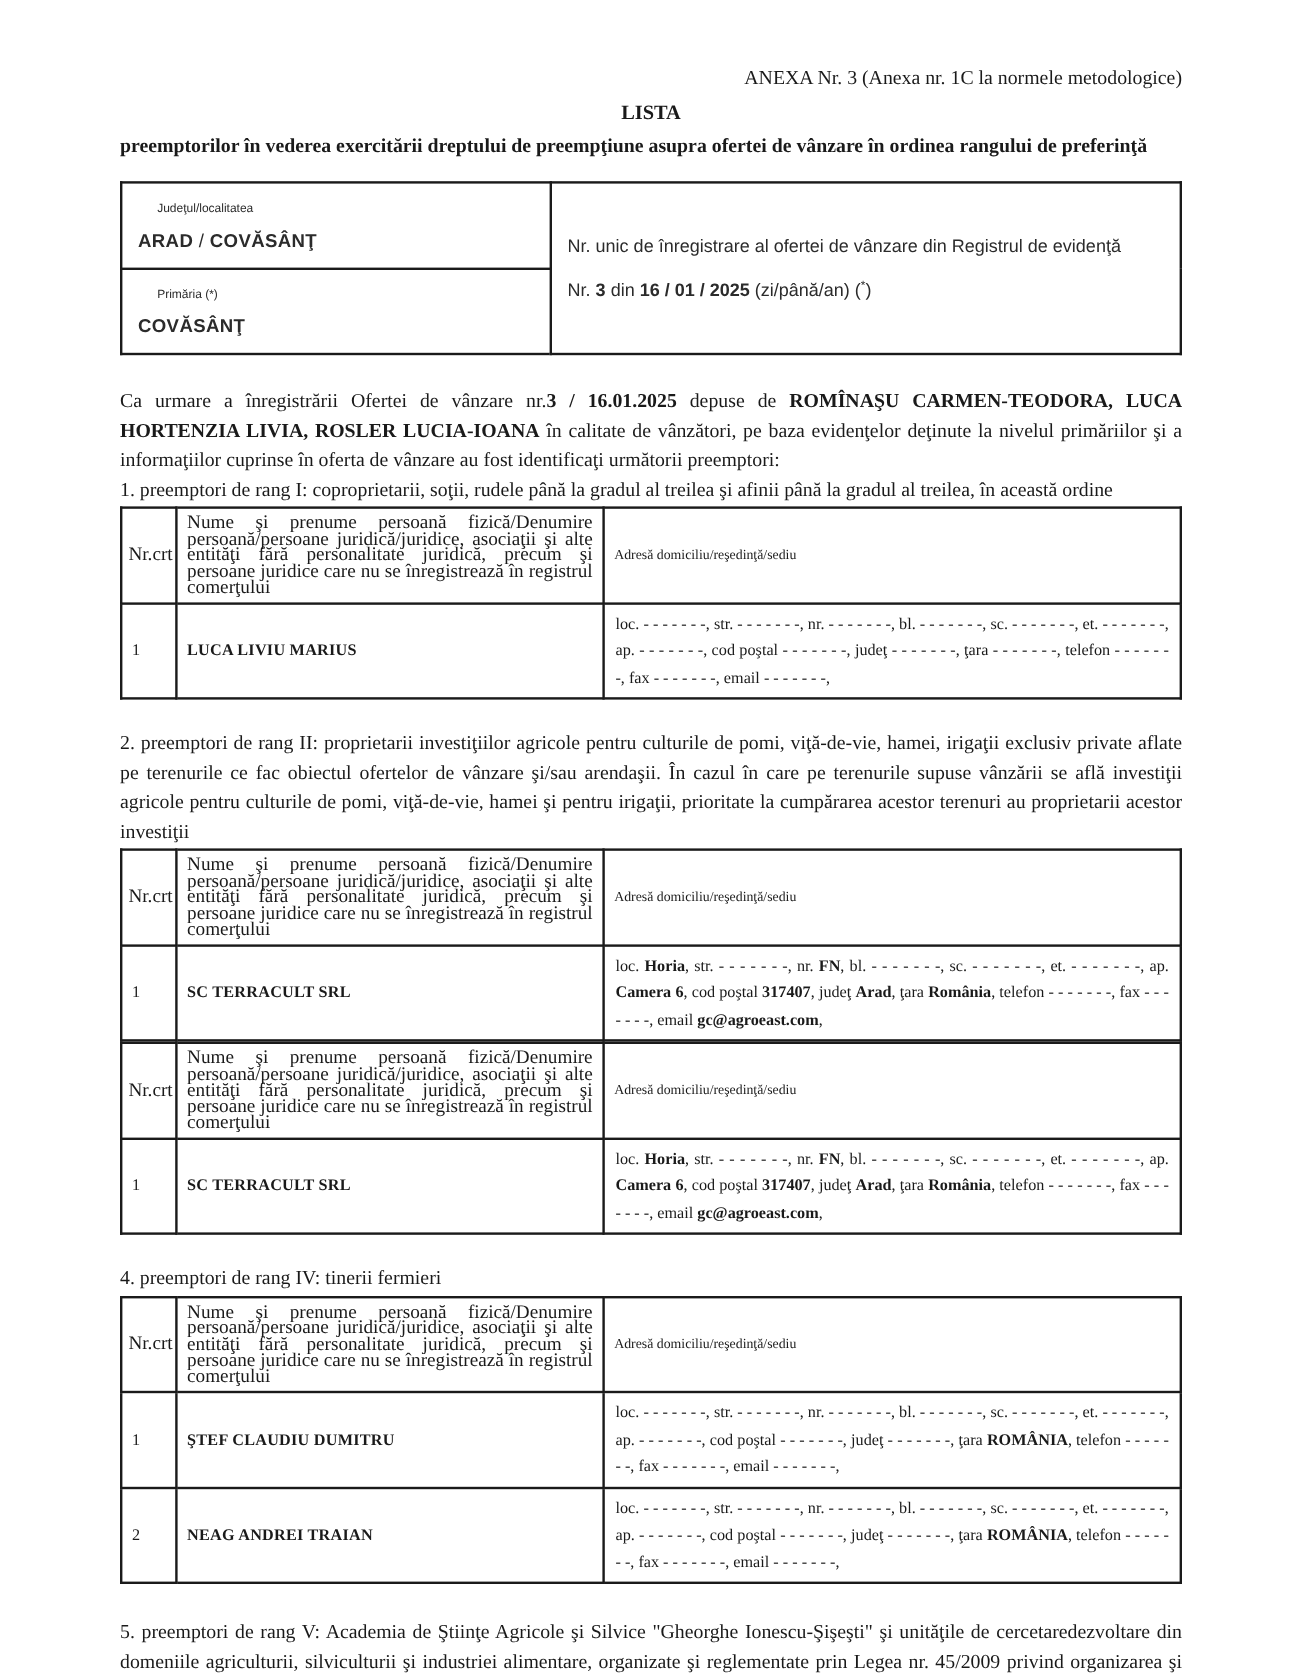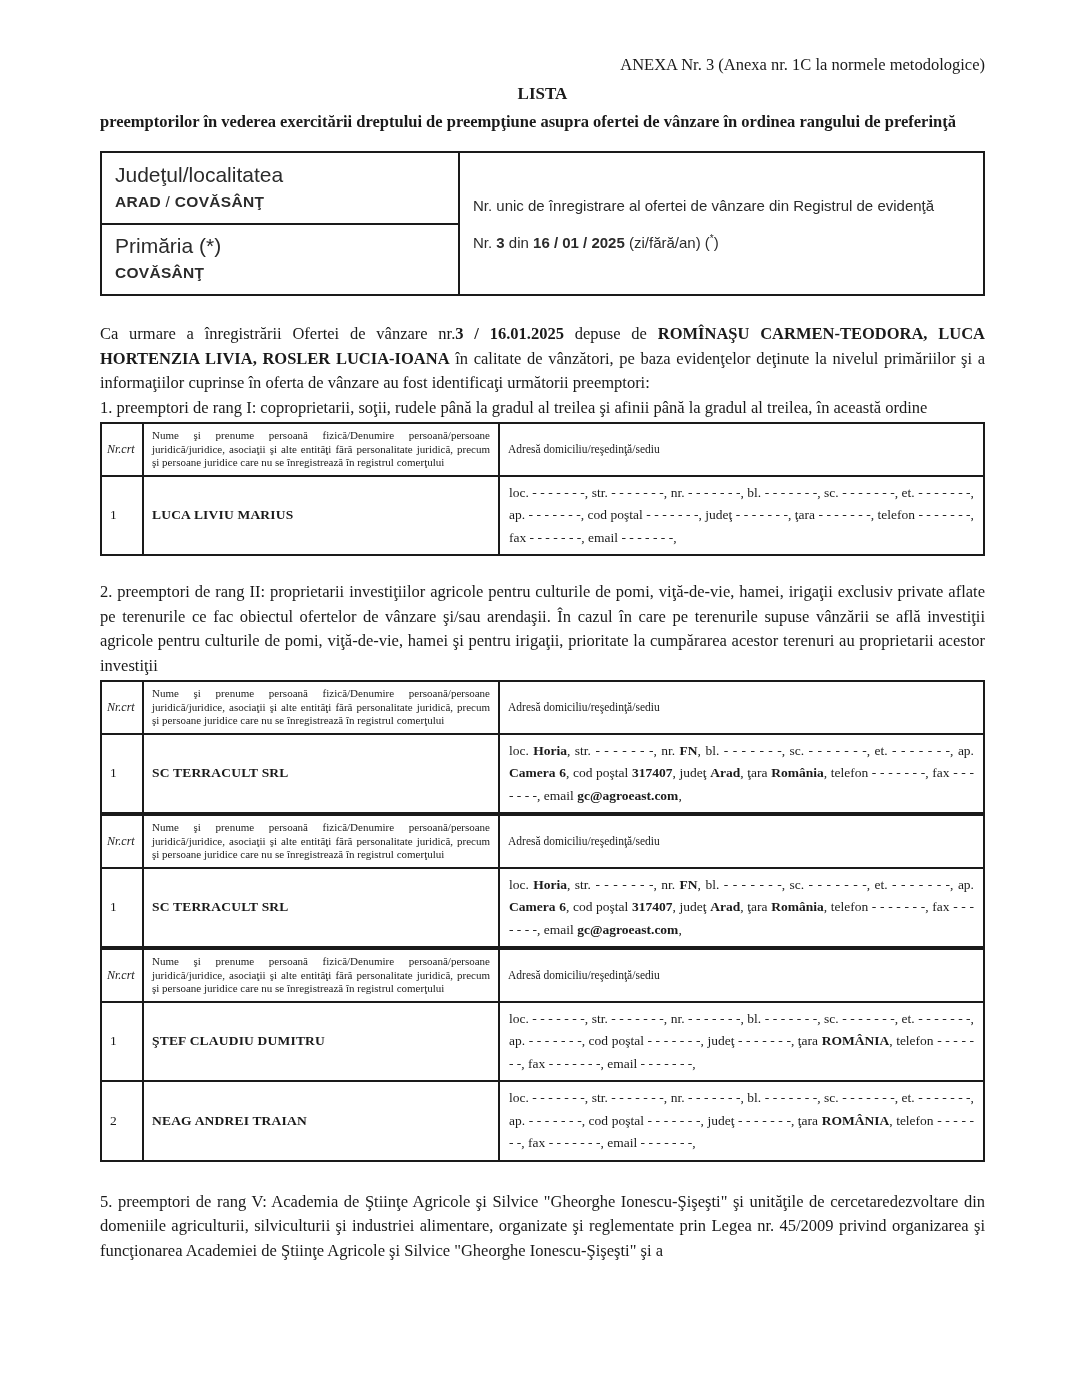--- a/index.html
+++ b/index.html
@@ -19,40 +19,40 @@
   
   .info-table {
     width: 100%; border-collapse: collapse; margin-top: 16px;
     font-family: "Liberation Sans", "DejaVu Sans", sans-serif;
     color: #2b2b2b;
   }
   .info-table td { border: 2px solid #1a1a1a; vertical-align: middle; padding: 9px 13px; }
   .it-left { width: 358px; }
   .it-row1 { height: 72px; }
   .it-row2 { height: 66px; }
-  .it-label { font-size: 21px; line-height: 24px; }
+  .it-label { font-size: 10px; line-height: 24px; margin-left: 16px; }
   .it-value { font-size: 15.5px; line-height: 24px; font-weight: bold; margin-top: 3px; letter-spacing: .3px; }
   .it-value .seg-plain { font-weight: normal; }
   .it-reg-label { font-size: 15px; line-height: 33px; text-align: justify; }
   .it-reg-number { font-size: 15px; line-height: 33px; }
   .it-reg-number sup { font-size: 10px; }
 
   
   .para { font-size: 16.5px; line-height: 24.5px; text-align: justify; margin-top: 24px; }
   .para.intro { margin-top: 26px; }
   .para.flush { margin-top: 0; }
   .para.pre-table { margin-bottom: 2px; }
 
   
   .ptable { width: 100%; border-collapse: collapse; }
   .ptable td { border: 2px solid #1a1a1a; vertical-align: middle; }
   .col-nr { width: 42px; }
   .col-name { width: 356px; }
-  .h-nr { font-size: 12px; padding: 3px 2px 3px 5px; font-style: italic; }
-  .h-name { font-size: 11px; line-height: 13.5px; text-align: justify; padding: 5px 8px; vertical-align: top; }
+  .h-nr { font-size: 16px; padding: 3px 2px 3px 5px; }
+  .h-name { font-size: 16px; line-height: 13.5px; text-align: justify; padding: 5px 8px; vertical-align: top; }
   .h-addr { font-size: 11.5px; padding: 5px 8px; }
   .ptable tr.head { height: 47px; }
   .d-nr { font-size: 13.5px; padding: 5px 2px 5px 8px; }
   .d-name { font-size: 13.5px; font-weight: bold; padding: 5px 8px; letter-spacing: .2px; }
   .d-addr { font-size: 13.5px; line-height: 22.5px; text-align: justify; padding: 5px 9px; }
 
   b.seg { font-weight: bold; }
 </style>
 </head>
 <body>
@@ -65,21 +65,21 @@
 
   <table class="info-table">
     <tbody>
       <tr class="it-row1">
         <td class="it-left">
           <div class="it-label">Judeţul/localitatea</div>
           <div class="it-value"><b class="seg">ARAD</b><span class="seg-plain"> / </span><b class="seg">COVĂSÂNŢ</b></div>
         </td>
         <td class="it-right" rowspan="2">
           <div class="it-reg-label">Nr. unic de înregistrare al ofertei de vânzare din Registrul de evidenţă</div>
-          <div class="it-reg-number"><span class="seg-plain">Nr. </span><b class="seg">3</b><span class="seg-plain"> din </span><b class="seg">16 / 01 / 2025</b><span class="seg-plain"> (zi/fără/an) (</span><sup class="seg-plain">*</sup><span class="seg-plain">)</span></div>
+          <div class="it-reg-number"><span class="seg-plain">Nr. </span><b class="seg">3</b><span class="seg-plain"> din </span><b class="seg">16 / 01 / 2025</b><span class="seg-plain"> (zi/până/an) (</span><sup class="seg-plain">*</sup><span class="seg-plain">)</span></div>
         </td>
       </tr>
       <tr class="it-row2">
         <td class="it-left">
           <div class="it-label">Primăria (*)</div>
           <div class="it-value">COVĂSÂNŢ</div>
         </td>
       </tr>
     </tbody>
   </table>
@@ -141,20 +141,21 @@
         <td class="h-addr">Adresă domiciliu/reşedinţă/sediu</td>
       </tr>
       <tr>
         <td class="d-nr">1</td>
         <td class="d-name">SC TERRACULT SRL</td>
         <td class="d-addr"><span class="seg-plain">loc. </span><b class="seg">Horia</b><span class="seg-plain">, str. - - - - - - -, nr. </span><b class="seg">FN</b><span class="seg-plain">, bl. - - - - - - -, sc. - - - - - - -, et. - - - - - - -, ap. </span><b class="seg">Camera 6</b><span class="seg-plain">, cod poştal </span><b class="seg">317407</b><span class="seg-plain">, judeţ </span><b class="seg">Arad</b><span class="seg-plain">, ţara </span><b class="seg">România</b><span class="seg-plain">, telefon - - - - - - -, fax - - - - - - -, email </span><b class="seg">gc@agroeast.com</b><span class="seg-plain">,</span></td>
       </tr>
     </tbody>
   </table>
 
+  <p class="para pre-table">4. preemptori de rang IV: tinerii fermieri</p>
   <table class="ptable">
     <colgroup>
         <col class="col-nr">
         <col class="col-name">
         <col>
       </colgroup>
     <tbody>
       <tr class="head">
         <td class="h-nr">Nr.crt</td>
         <td class="h-name">Nume şi prenume persoană fizică/Denumire persoană/persoane juridică/juridice, asociaţii şi alte entităţi fără personalitate juridică, precum şi persoane juridice care nu se înregistrează în registrul comerţului</td>

